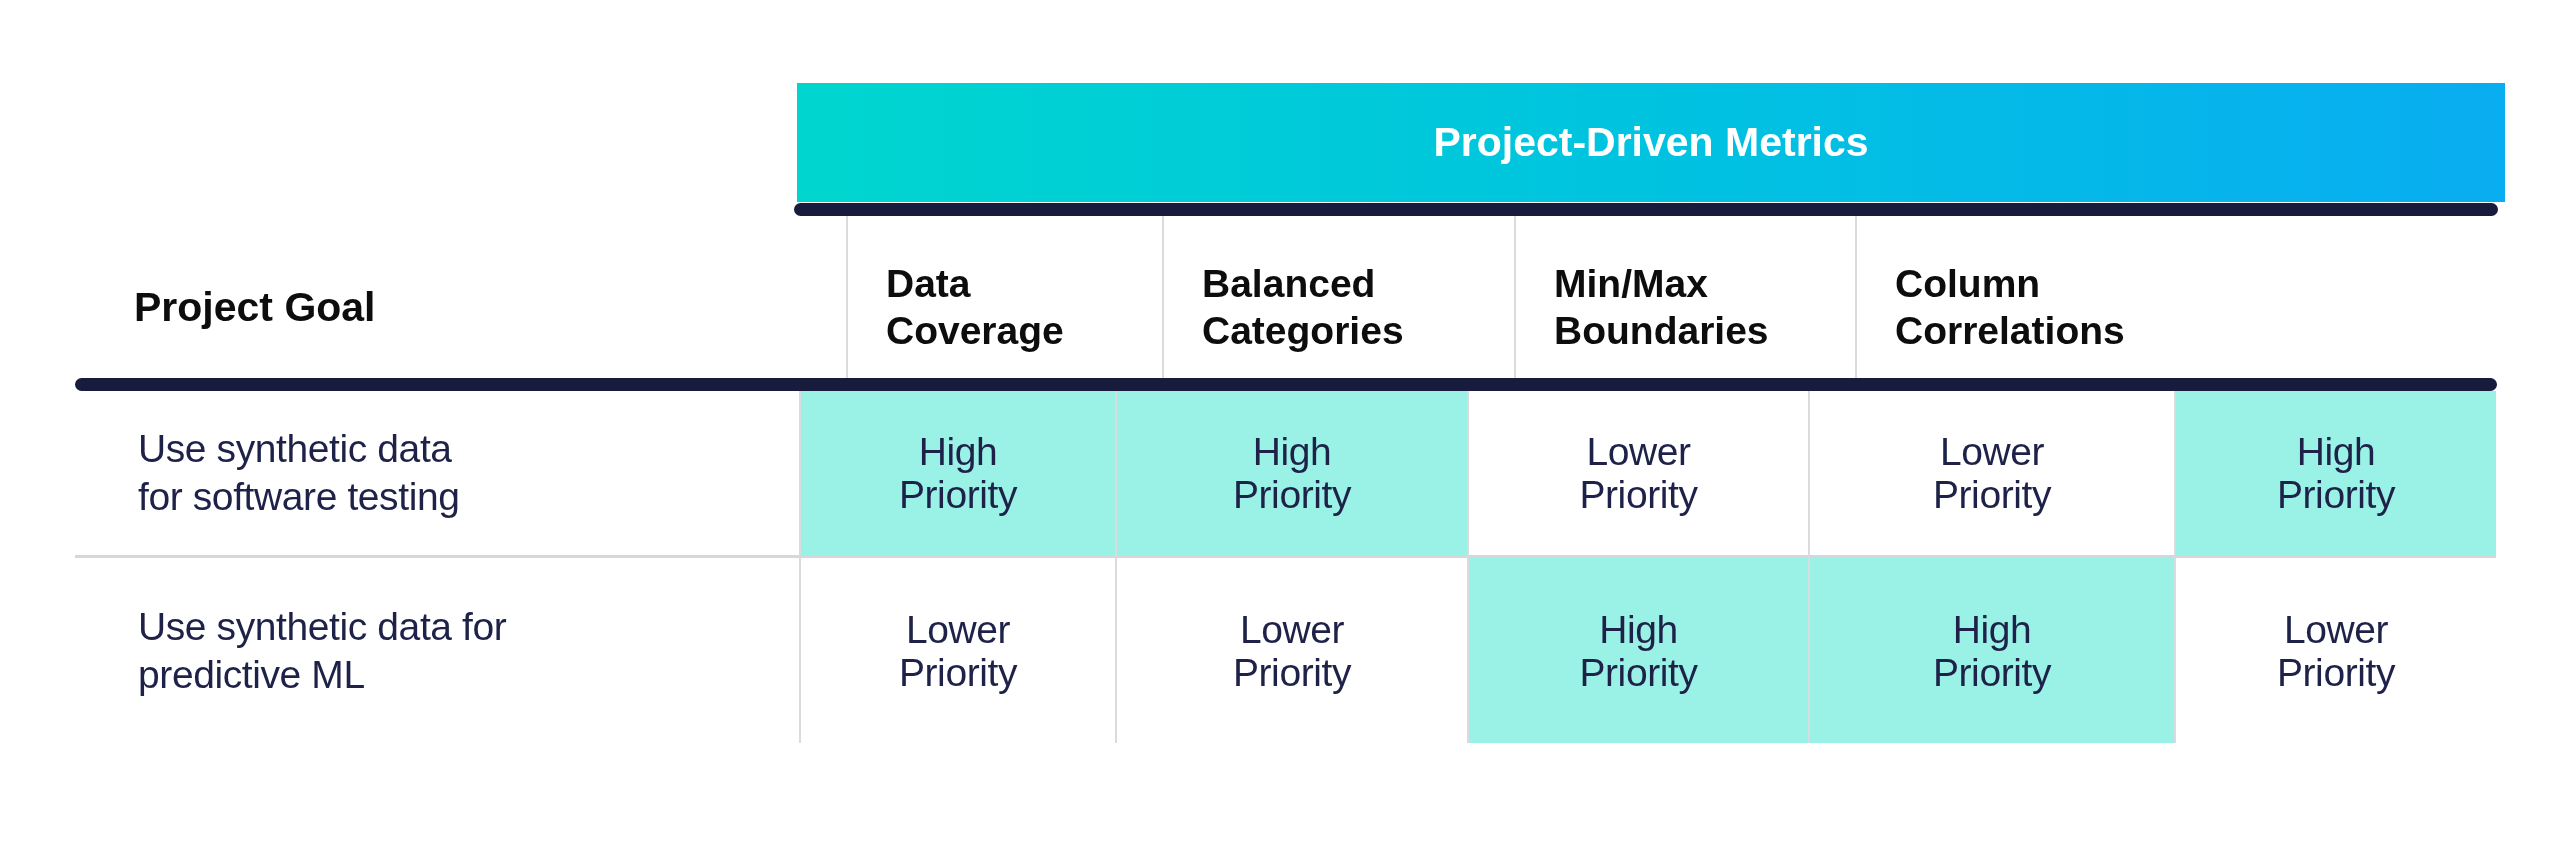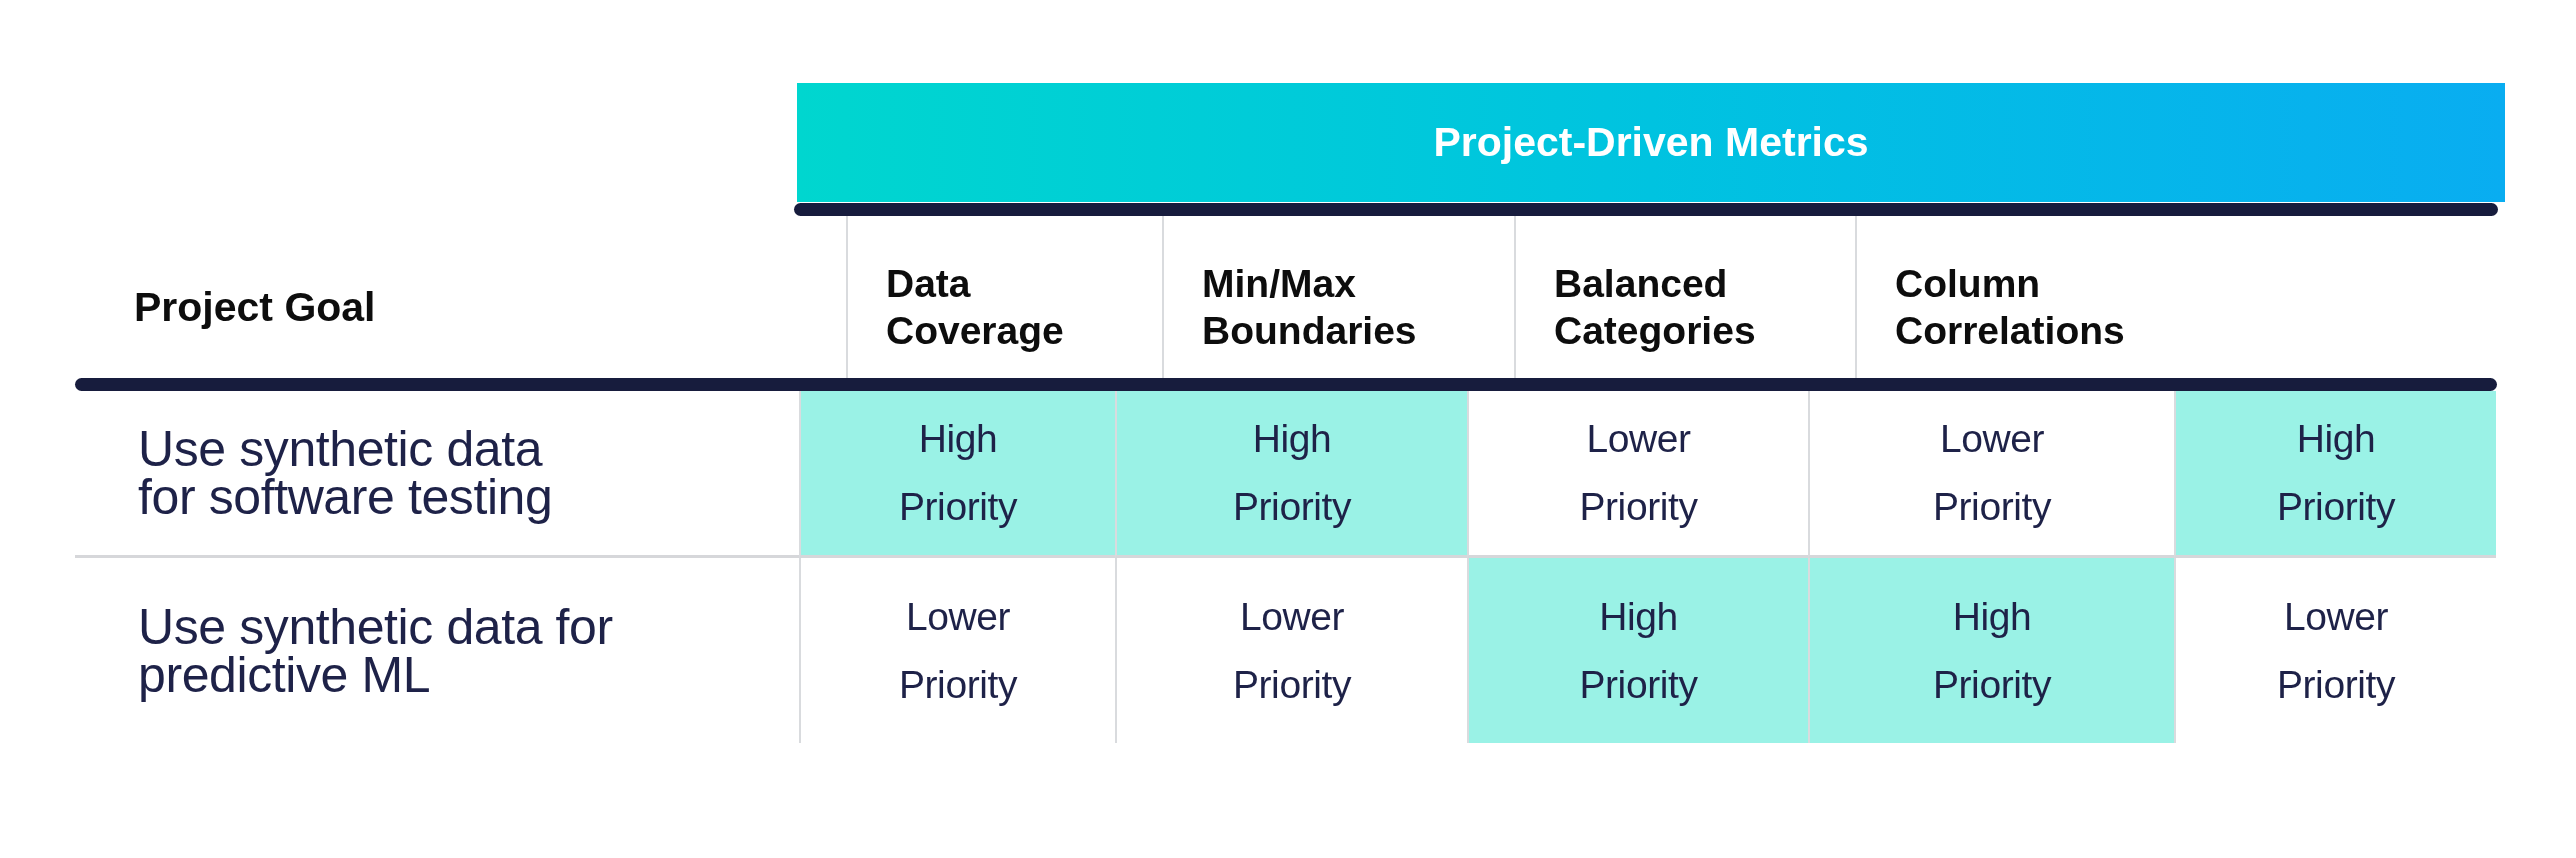--- a/index.html
+++ b/index.html
@@ -39,50 +39,50 @@
 
   
   .body-grid {
     position: absolute; left: 75px; top: 391px; width: 2421px;
     display: grid; grid-template-columns: 724px 316px 352px 341px 366px 322px;
     grid-template-rows: 167px 185px;
   }
   .goal-cell {
     display: flex; flex-direction: column; justify-content: center;
     padding-left: 63px; white-space: pre-line;
-    color: #1e2248; font-size: 50px; line-height: 48px; letter-spacing: -0.4px;
+    color: #1e2248; font-size: 39px; line-height: 48px; letter-spacing: -0.4px;
   }
   .value-cell {
     border-left: 2.6px solid #d9dbde;
     display: flex; flex-direction: column; justify-content: center; align-items: center;
     text-align: center; white-space: pre-line;
-    color: #1e2248; font-size: 39px; line-height: 68px; letter-spacing: -0.4px;
+    color: #1e2248; font-size: 39px; line-height: 43px; letter-spacing: -0.4px;
   }
   .row1 { border-bottom: 3.4px solid #d6d7da; }
   .high { background: #9af2e6; }
   .lower { background: #ffffff; }
 </style>
 </head>
 <body>
 
 <div class="canvas">
 
   <div class="banner">
     <span class="banner-title">Project-Driven Metrics</span>
   </div>
   <div class="bar banner-underline"></div>
 
   <div class="header-band">
     <div class="goal-header">Project Goal</div>
     <div class="metric-header">Data
 Coverage</div>
+    <div class="metric-header">Balanced
+Categories</div>
     <div class="metric-header">Min/Max
 Boundaries</div>
-    <div class="metric-header">Balanced
-Categories</div>
     <div class="metric-header">Column
 Correlations</div>
   </div>
   <div class="bar header-underline"></div>
 
   <div class="body-grid">
 
     <div class="goal-cell row1">Use synthetic data
 for software testing</div>
     <div class="value-cell row1 high">High

